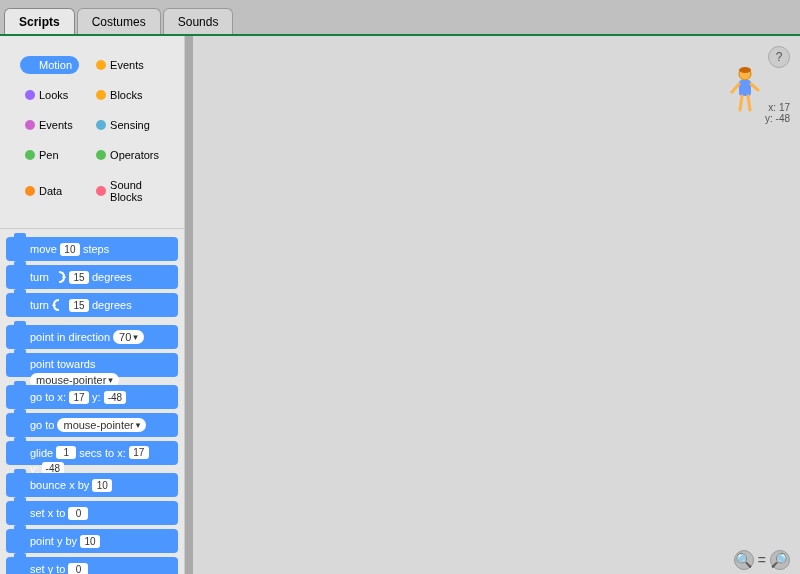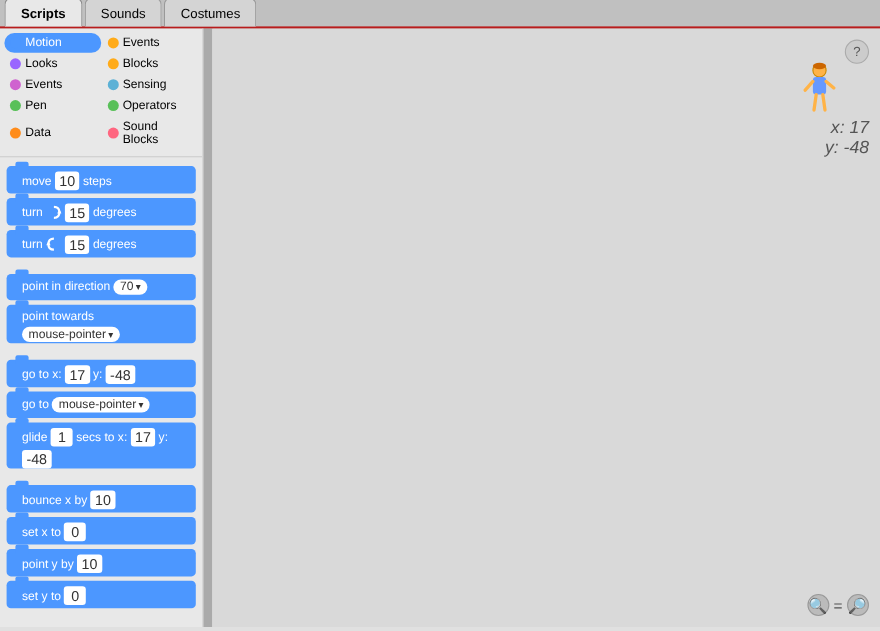--- a/index.html
+++ b/index.html
@@ -9,22 +9,22 @@
       background: #e0e0e0;
       width: 800px;
       height: 574px;
       overflow: hidden;
     }
 
     
     .tab-bar {
       display: flex;
       background: #c0c0c0;
-      border-bottom: 2px solid #b91c1c;
-      height: 26px;
+      border-bottom: 2px solid #15803d;
+      height: 36px;
       align-items: flex-end;
       padding-left: 4px;
     }
     .tab {
       padding: 4px 14px;
       border: 1px solid #999;
       border-bottom: none;
       border-radius: 6px 6px 0 0;
       cursor: pointer;
       background: #d4d4d4;
@@ -53,22 +53,22 @@
       border-right: 1px solid #ccc;
       display: flex;
       flex-direction: column;
       overflow: hidden;
     }
 
     
     .category-grid {
       display: grid;
       grid-template-columns: 1fr 1fr;
-      padding: 4px;
-      gap: 1px;
+      padding: 20px;
+      gap: 12px;
     }
     .category-item {
       display: flex;
       align-items: center;
       padding: 3px 5px;
       cursor: pointer;
       font-size: 11px;
       border-radius: 3px;
     }
     .category-item.active {
@@ -90,42 +90,42 @@
       overflow-y: auto;
       padding: 6px;
       display: flex;
       flex-direction: column;
       gap: 4px;
     }
 
     .block {
       display: inline-flex;
       align-items: center;
-      padding: 5px 14px;
+      padding: 5px 24px;
       border-radius: 4px;
       cursor: pointer;
       font-size: 11px;
       color: white;
       white-space: nowrap;
       border: none;
       position: relative;
       min-height: 24px;
       flex-wrap: wrap;
       gap: 3px;
     }
     .block-motion { background: #4c97ff; }
 
     .block-spacer { height: 8px; }
 
     .block-input {
       background: white;
       color: #333;
       border-radius: 3px;
       padding: 1px 4px;
-      font-size: 13px;
+      font-size: 10px;
       min-width: 20px;
       text-align: center;
       display: inline-block;
     }
 
     .block-dropdown {
       background: white;
       color: #333;
       border-radius: 8px;
       padding: 1px 6px;
@@ -193,26 +193,25 @@
       position: absolute;
       top: 30px;
       right: 40px;
       width: 30px;
       height: 50px;
     }
 
     
     .coords {
       position: absolute;
-      top: 82px;
+      top: 66px;
       right: 10px;
-      font-size: 16px;
+      font-size: 10px;
       color: #555;
       text-align: right;
-      font-style: italic;
     }
 
     
     .zoom-controls {
       position: absolute;
       bottom: 10px;
       right: 10px;
       display: flex;
       align-items: center;
       gap: 4px;
@@ -237,24 +236,24 @@
     }
   </style>
 </head>
 <body>
 
 <div class="tab-bar">
   <div class="tab active">
     <span>Scripts</span>
   </div>
   <div class="tab">
-    <span>Sounds</span>
+    <span>Costumes</span>
   </div>
   <div class="tab">
-    <span>Costumes</span>
+    <span>Sounds</span>
   </div>
 </div>
 
 <div class="main-layout">
 
   <div class="left-panel">
 
     <div class="category-grid">
       <div class="category-item active">
         <div class="category-dot" style="background:#4c97ff;"></div>

